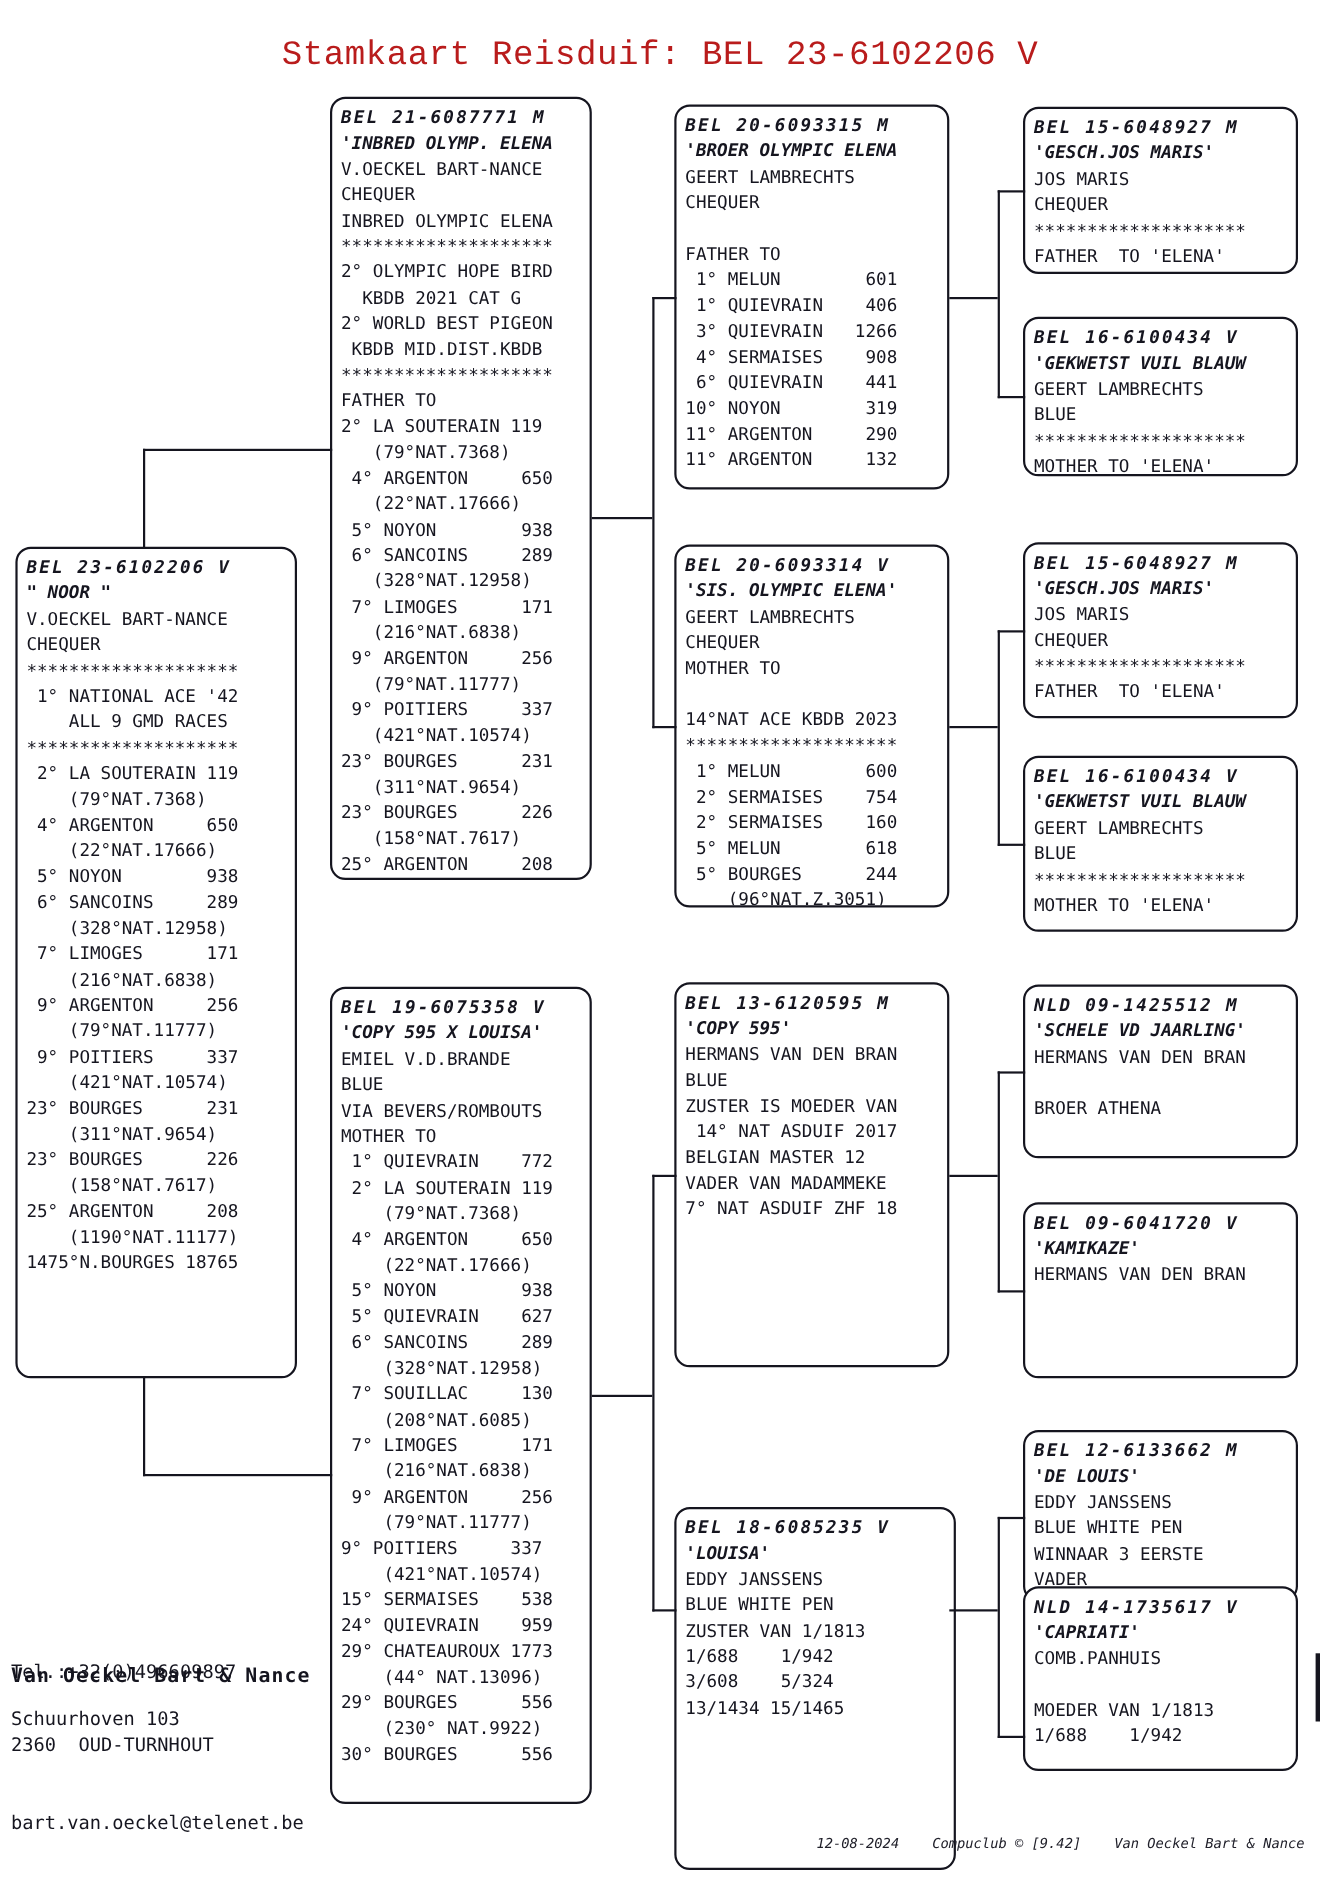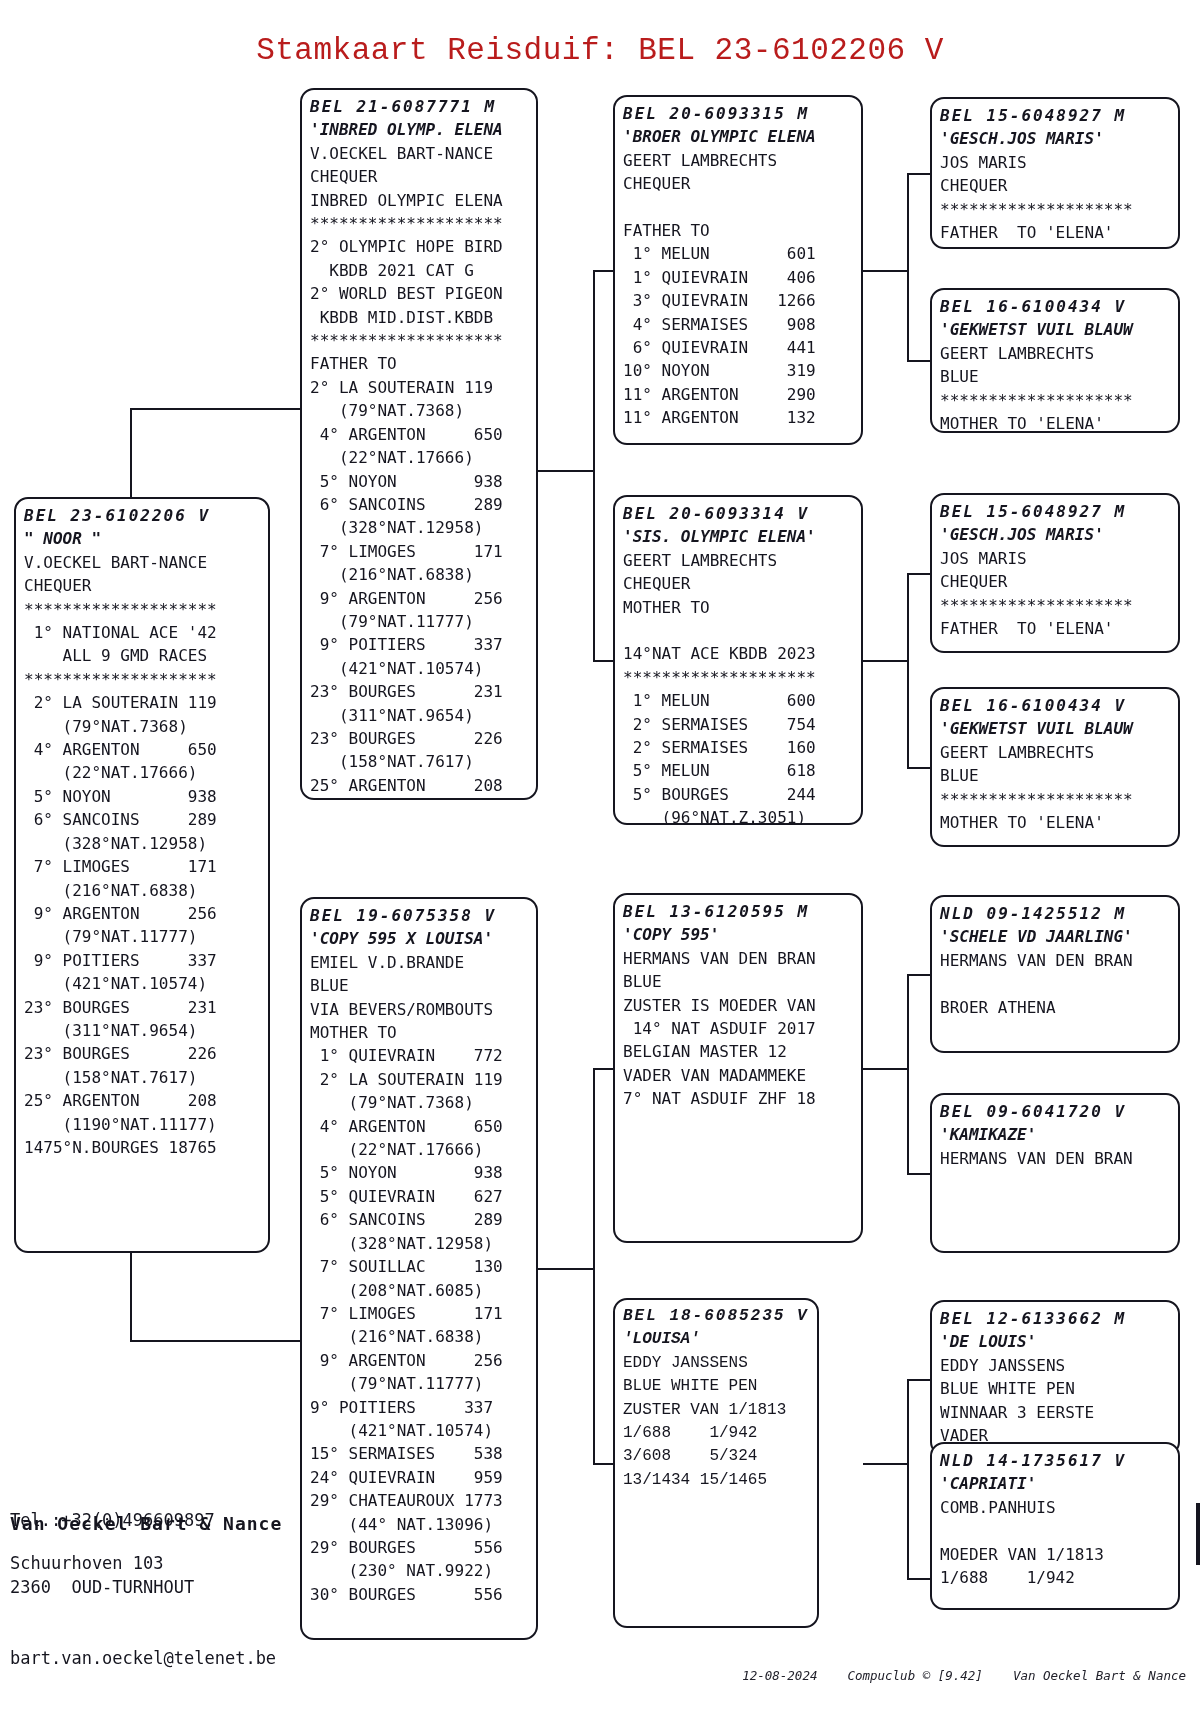--- a/index.html
+++ b/index.html
@@ -172,21 +172,21 @@
       <div class="line ring">BEL 13-6120595 M</div>
       <div class="line name">'COPY 595'</div>
       <div class="line ">HERMANS VAN DEN BRAN</div>
       <div class="line ">BLUE</div>
       <div class="line ">ZUSTER IS MOEDER VAN</div>
       <div class="line "> 14° NAT ASDUIF 2017</div>
       <div class="line ">BELGIAN MASTER 12</div>
       <div class="line ">VADER VAN MADAMMEKE</div>
       <div class="line ">7° NAT ASDUIF ZHF 18</div>
     </div>
-    <div class="box" style="left: 613px; top: 1298px; width: 206px; height: 330px; font-family: Liberation Mono, monospace;">
+    <div class="box" style="left: 613px; top: 1370px; width: 256px; height: 330px;">
       <div class="line ring">BEL 18-6085235 V</div>
       <div class="line name">'LOUISA'</div>
       <div class="line ">EDDY JANSSENS</div>
       <div class="line ">BLUE WHITE PEN</div>
       <div class="line ">ZUSTER VAN 1/1813</div>
       <div class="line ">1/688    1/942</div>
       <div class="line ">3/608    5/324</div>
       <div class="line ">13/1434 15/1465</div>
     </div>
     <div class="box" style="left: 930px; top: 97px; width: 250px; height: 152px;">

